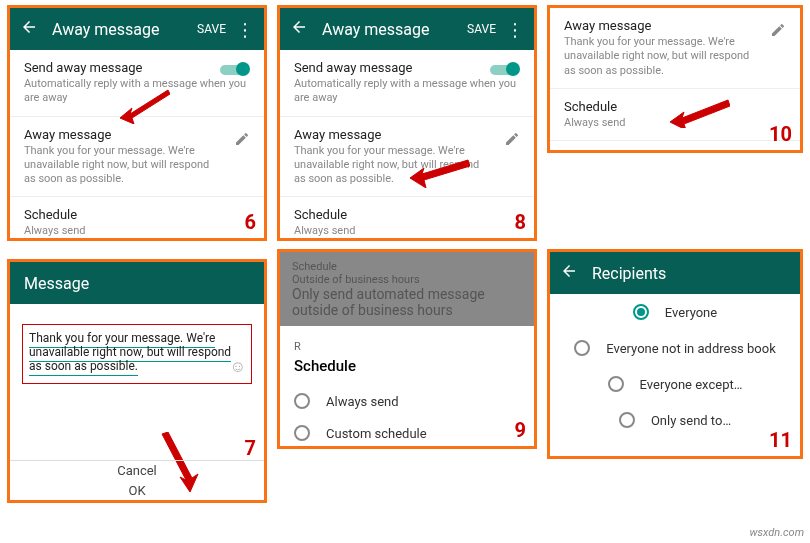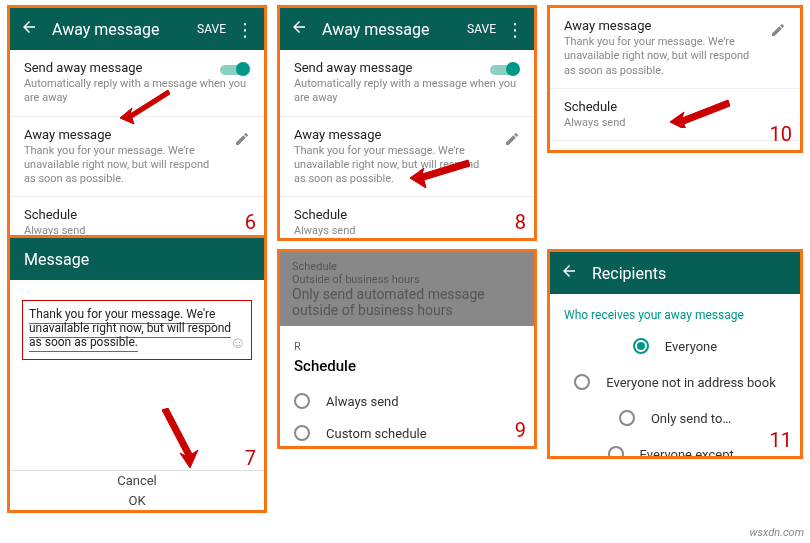--- a/index.html
+++ b/index.html
@@ -10,28 +10,28 @@
 .back { width: 20px; margin-right: 12px; }
 .save { font-size: 12px; margin-right: 10px; text-align: right; }
 .more { font-size: 18px; }
 .section { padding: 10px 14px; border-bottom: 1px solid #eee; position: relative; }
 .section .hd { color: #222; font-size: 13px; margin-bottom: 2px; }
 .section .sub { color: #888; font-size: 11px; line-height: 1.3; }
 .toggle { position: absolute; right: 14px; top: 12px; width: 30px; height: 16px; }
 .toggle .track { width: 26px; height: 10px; background: #8ccfc3; border-radius: 6px; position: absolute; top: 3px; }
 .toggle .thumb { width: 14px; height: 14px; background: #009688; border-radius: 50%; position: absolute; right: 0; }
 .pencil { position: absolute; right: 14px; top: 14px; color: #888; }
-.stepnum { position: absolute; right: 8px; bottom: 4px; color: #c00; font-size: 20px; font-weight: 400; }
+.stepnum { position: absolute; right: 8px; bottom: 4px; color: #c00; font-size: 20px; font-weight: 700; }
 .arrow { position: absolute; pointer-events: none; }
 .arrowsvg { fill: #c00; stroke: #c00; }
 
 
 #p6 { left: 7px; top: 5px; width: 260px; height: 236px; }
 
-#p7 { left: 7px; top: 235px; width: 260px; height: 278px; }
+#p7 { left: 7px; top: 259px; width: 260px; height: 244px; }
 #p7 .msgbox { margin: 20px 12px; border: 1px solid #c00; padding: 6px; min-height: 60px; font-size: 12px; color: #222; position: relative; }
 #p7 .underline { border-bottom: 1px solid #009688; padding-bottom: 2px; }
 #p7 .btnbar { position: absolute; bottom: 0; left: 0; right: 0; height: 40px; display: flex; border-top: 1px solid #ddd; flex-direction: column; }
 #p7 .btn { flex: 1; display: flex; align-items: center; justify-content: center; font-size: 13px; color: #444; }
 #p7 .emoji { position: absolute; right: 18px; top: 95px; color: #aaa; }
 
 #p8 { left: 277px; top: 5px; width: 260px; height: 236px; }
 
 #p9 { left: 277px; top: 249px; width: 260px; height: 200px; background: #888; }
 #p9 .dimhead { padding: 8px 12px; color: #555; font-size: 11px; }
@@ -192,33 +192,32 @@
   <div class="stepnum">10</div>
 </div>
 
 <div id="p11" class="panel">
   <div class="tealbar">
     <span class="back"><svg class="back-ic" viewBox="0 0 24 24">
           <path d="M20 11H7.8l5.6-5.6L12 4l-8 8 8 8 1.4-1.4L7.8 13H20z"></path>
         </svg></span>
     <span class="title">Recipients</span>
   </div>
-  <div class="subhead">Who receives your away message</div>
   <div class="radio-row">
       <span class="radio on"></span>
       <span>Everyone</span>
     </div>
   <div class="radio-row">
       <span class="radio"></span>
       <span>Everyone not in address book</span>
     </div>
   <div class="radio-row">
       <span class="radio"></span>
+      <span>Everyone except…</span>
+    </div>
+  <div class="radio-row">
+      <span class="radio"></span>
       <span>Only send to…</span>
     </div>
-  <div class="radio-row">
-      <span class="radio"></span>
-      <span>Everyone except…</span>
-    </div>
   <div class="stepnum">11</div>
 </div>
 
 <div class="watermark">wsxdn.com</div>
 
 </body></html>

